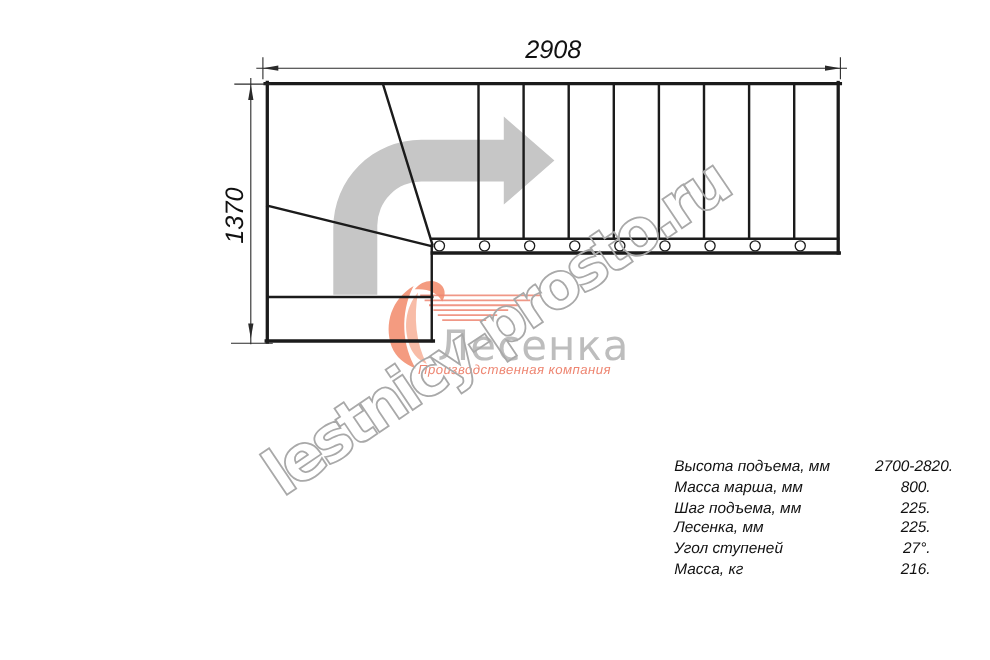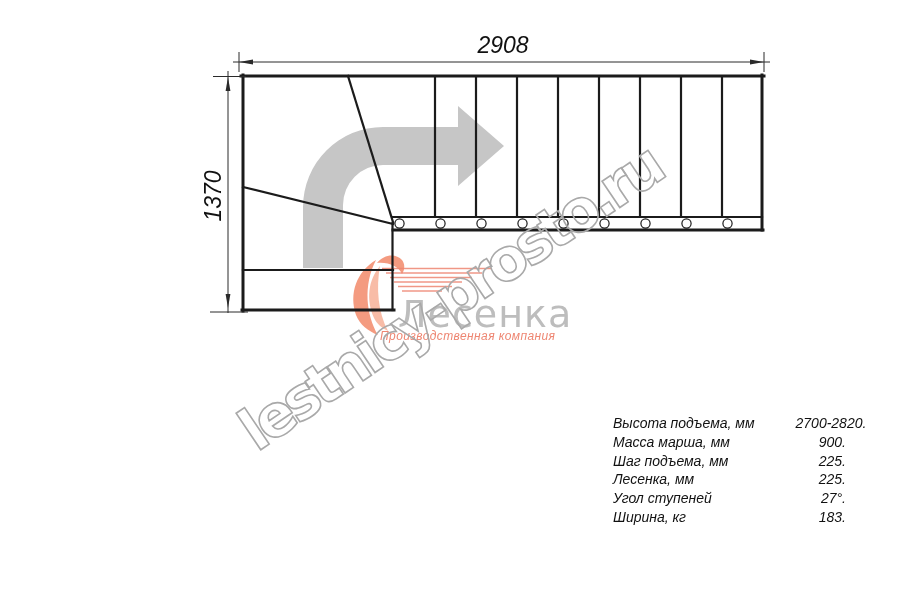--- a/index.html
+++ b/index.html
@@ -150,31 +150,31 @@
   </g>
 </svg>
 
 <div class="spec-table">
     <div class="spec-row">
       <span class="spec-label">Высота подъема, мм</span>
       <span class="spec-value">2700-2820.</span>
     </div>
     <div class="spec-row">
       <span class="spec-label">Масса марша, мм</span>
-      <span class="spec-value">900.</span>
+      <span class="spec-value">800.</span>
     </div>
     <div class="spec-row">
       <span class="spec-label">Шаг подъема, мм</span>
       <span class="spec-value">225.</span>
     </div>
     <div class="spec-row">
       <span class="spec-label">Лесенка, мм</span>
       <span class="spec-value">225.</span>
     </div>
     <div class="spec-row">
       <span class="spec-label">Угол ступеней</span>
       <span class="spec-value">27°.</span>
     </div>
     <div class="spec-row">
-      <span class="spec-label">Ширина, кг</span>
-      <span class="spec-value">183.</span>
+      <span class="spec-label">Масса, кг</span>
+      <span class="spec-value">216.</span>
     </div>
   </div>
 
 </body></html>

